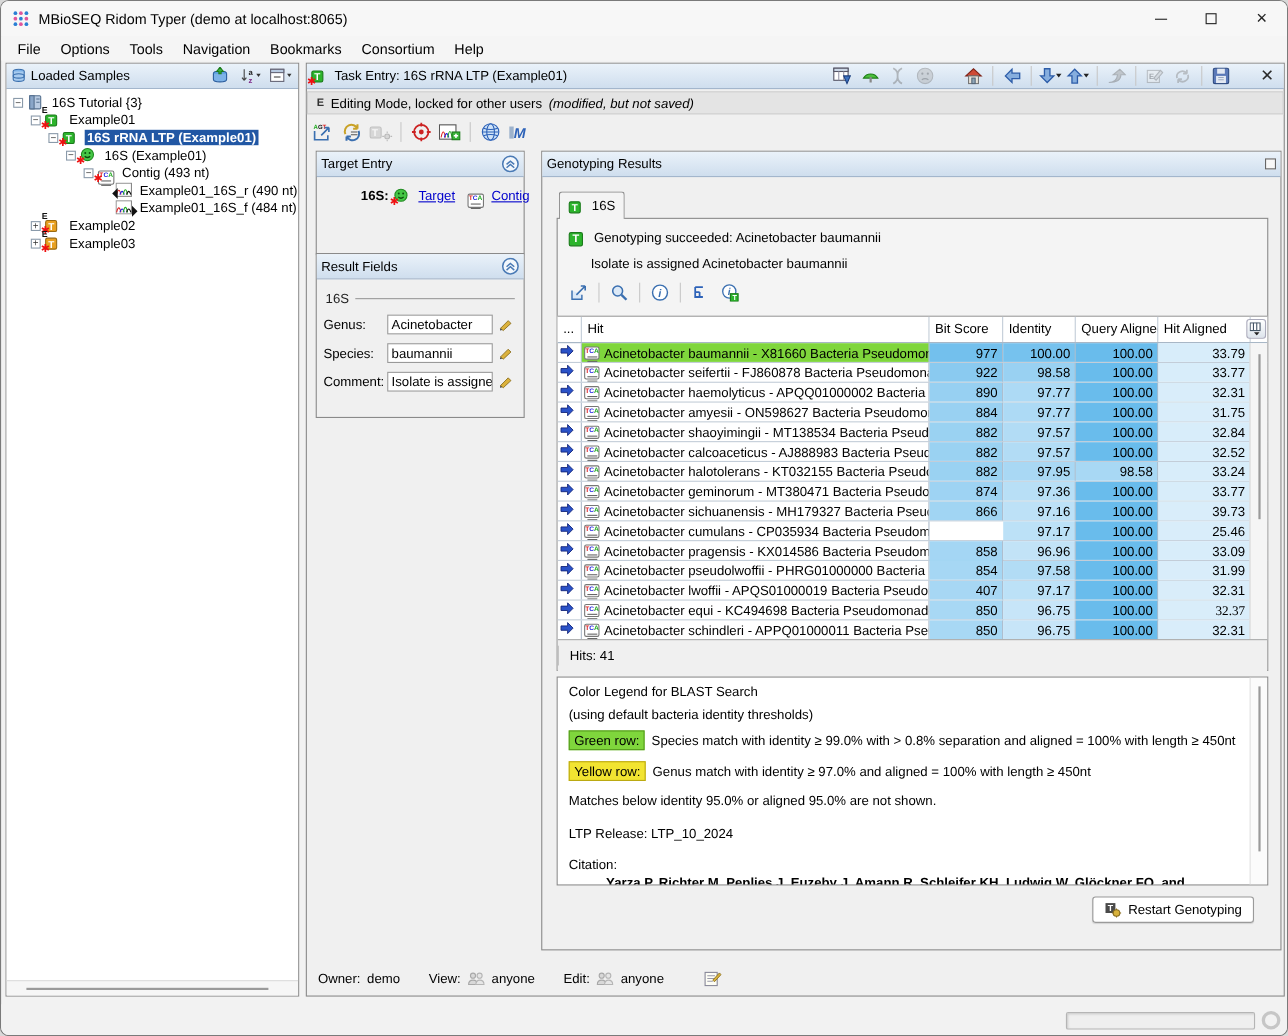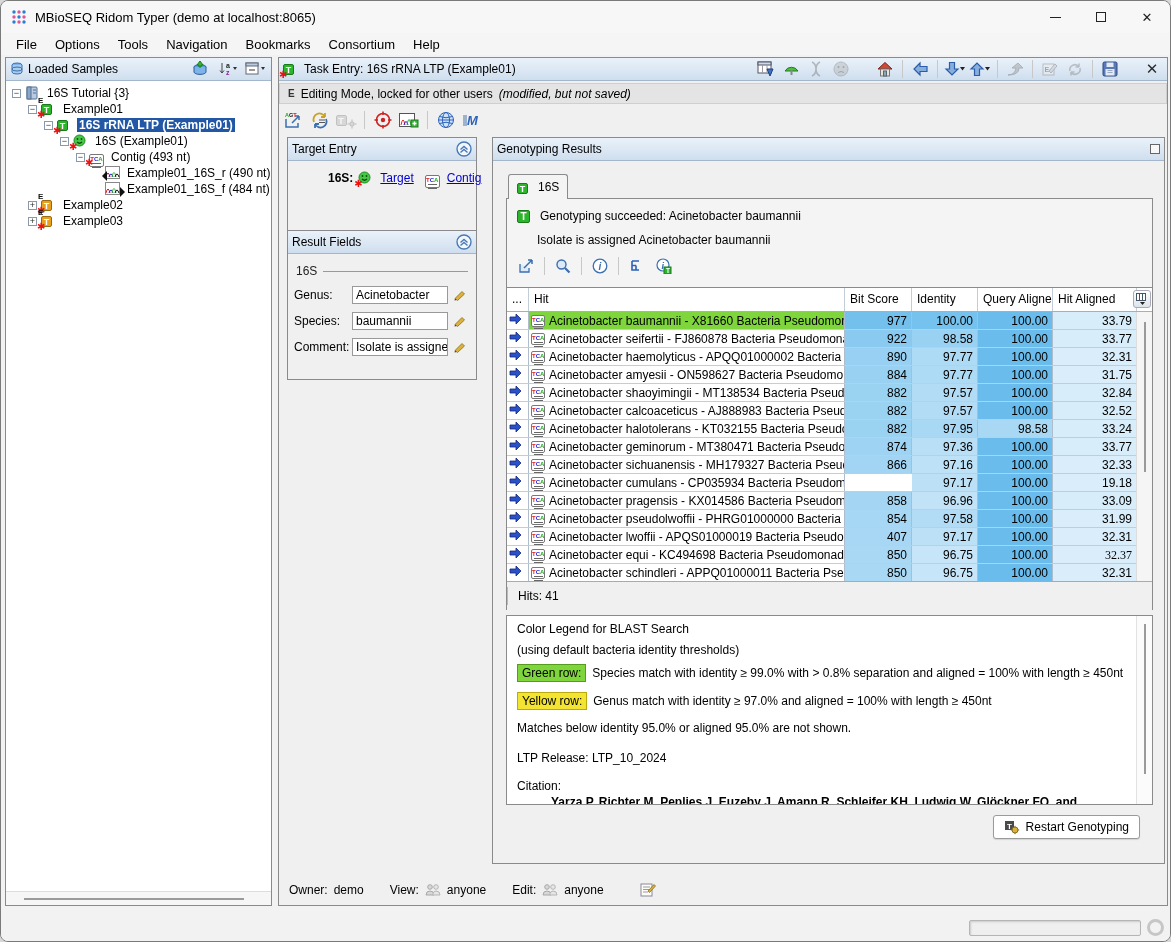--- a/index.html
+++ b/index.html
@@ -743,36 +743,36 @@
                     <path d="M1 4 H7 V1 L12 6 L7 11 V8 H1 Z" fill="#2a52c8" stroke="#13247a" stroke-width="0.8"></path>
                   </svg>
                 </div>
                 <div class="td hitcell" style="width: 316px;">
                   <span class="tcabox" style="width:14px;height:12px"><b class="lt">T</b><b class="lc">C</b><b class="la">A</b></span>
                   <span>Acinetobacter sichuanensis - MH179327 Bacteria Pseudom...</span>
                 </div>
                 <div class="td num" style="width: 67px; background: rgb(161, 213, 243);">866</div>
                 <div class="td num" style="width: 66px; background: rgb(189, 225, 247);">97.16</div>
                 <div class="td num" style="width: 75px; background: rgb(105, 188, 236);">100.00</div>
-                <div class="td num" style="width: 84px; background: rgb(217, 237, 250);">32.33</div>
+                <div class="td num" style="width: 84px; background: rgb(217, 237, 250);">39.73</div>
               </div>
               <div class="trow">
                 <div class="td" style="width: 22px;">
                   <svg width="13" height="12" viewBox="0 0 13 12">
                     <path d="M1 4 H7 V1 L12 6 L7 11 V8 H1 Z" fill="#2a52c8" stroke="#13247a" stroke-width="0.8"></path>
                   </svg>
                 </div>
                 <div class="td hitcell" style="width: 316px;">
                   <span class="tcabox" style="width:14px;height:12px"><b class="lt">T</b><b class="lc">C</b><b class="la">A</b></span>
                   <span>Acinetobacter cumulans - CP035934 Bacteria Pseudomona...</span>
                 </div>
                 <div class="td num" style="width: 67px; background: rgb(163, 214, 243); margin-top: 34px;">860</div>
                 <div class="td num" style="width: 66px; background: rgb(188, 225, 247);">97.17</div>
                 <div class="td num" style="width: 75px; background: rgb(105, 188, 236);">100.00</div>
-                <div class="td num" style="width: 84px; background: rgb(217, 237, 250);">19.18</div>
+                <div class="td num" style="width: 84px; background: rgb(217, 237, 250);">25.46</div>
               </div>
               <div class="trow">
                 <div class="td" style="width: 22px;">
                   <svg width="13" height="12" viewBox="0 0 13 12">
                     <path d="M1 4 H7 V1 L12 6 L7 11 V8 H1 Z" fill="#2a52c8" stroke="#13247a" stroke-width="0.8"></path>
                   </svg>
                 </div>
                 <div class="td hitcell" style="width: 316px;">
                   <span class="tcabox" style="width:14px;height:12px"><b class="lt">T</b><b class="lc">C</b><b class="la">A</b></span>
                   <span>Acinetobacter pragensis - KX014586 Bacteria Pseudomon...</span>

